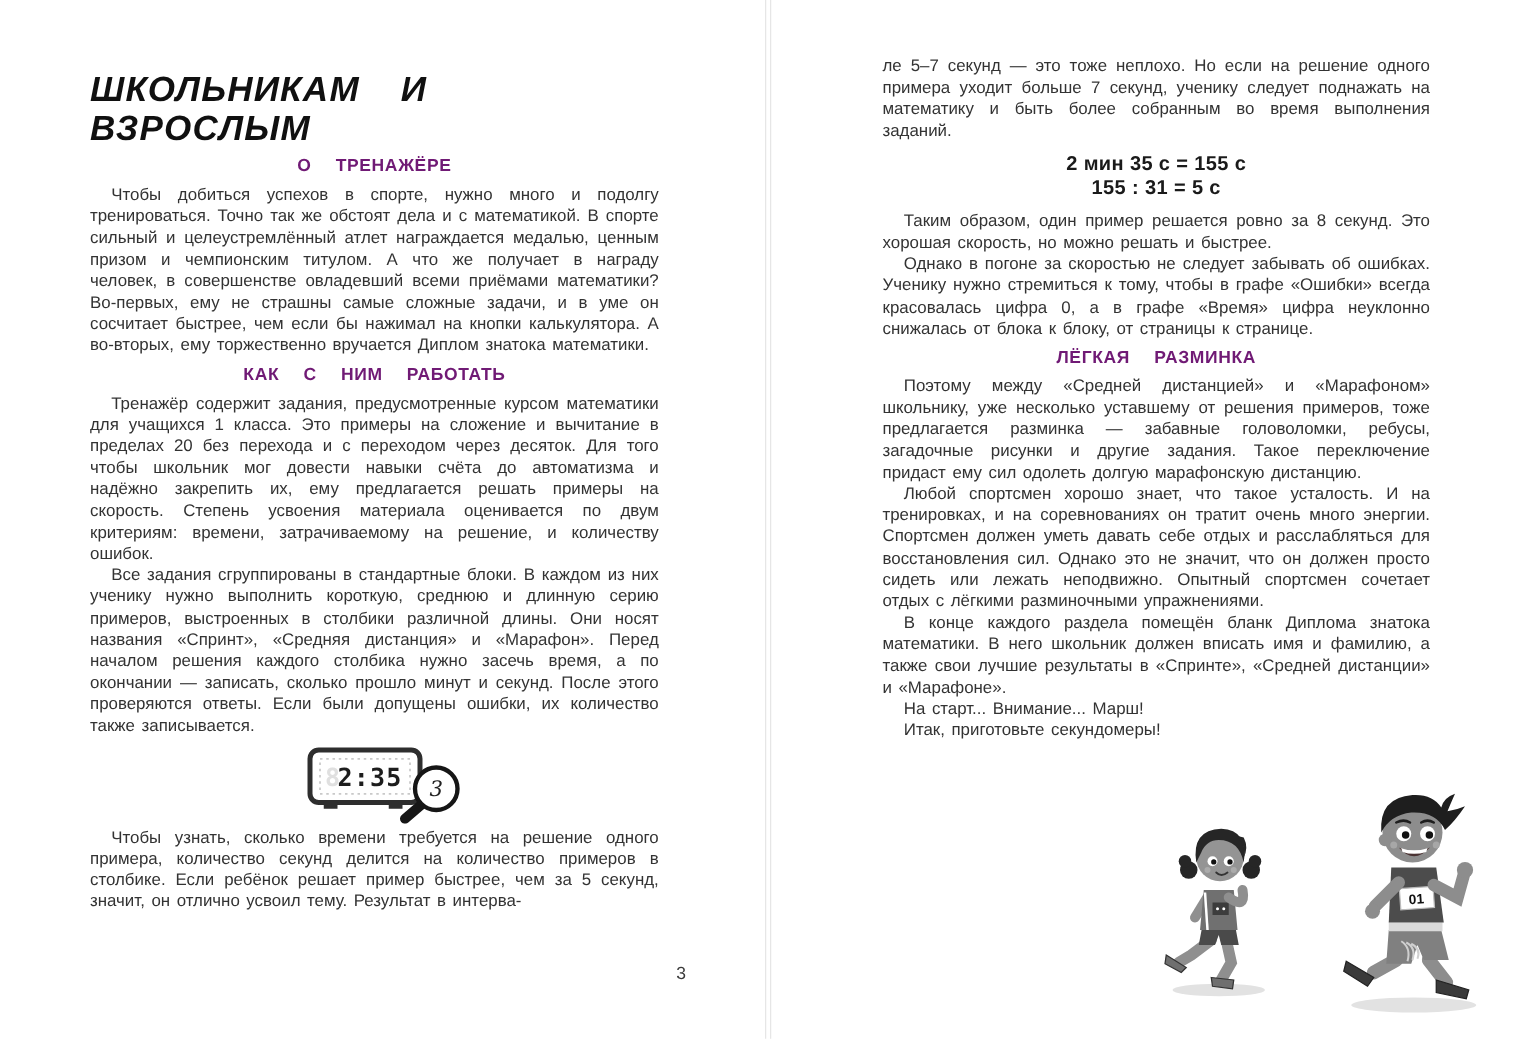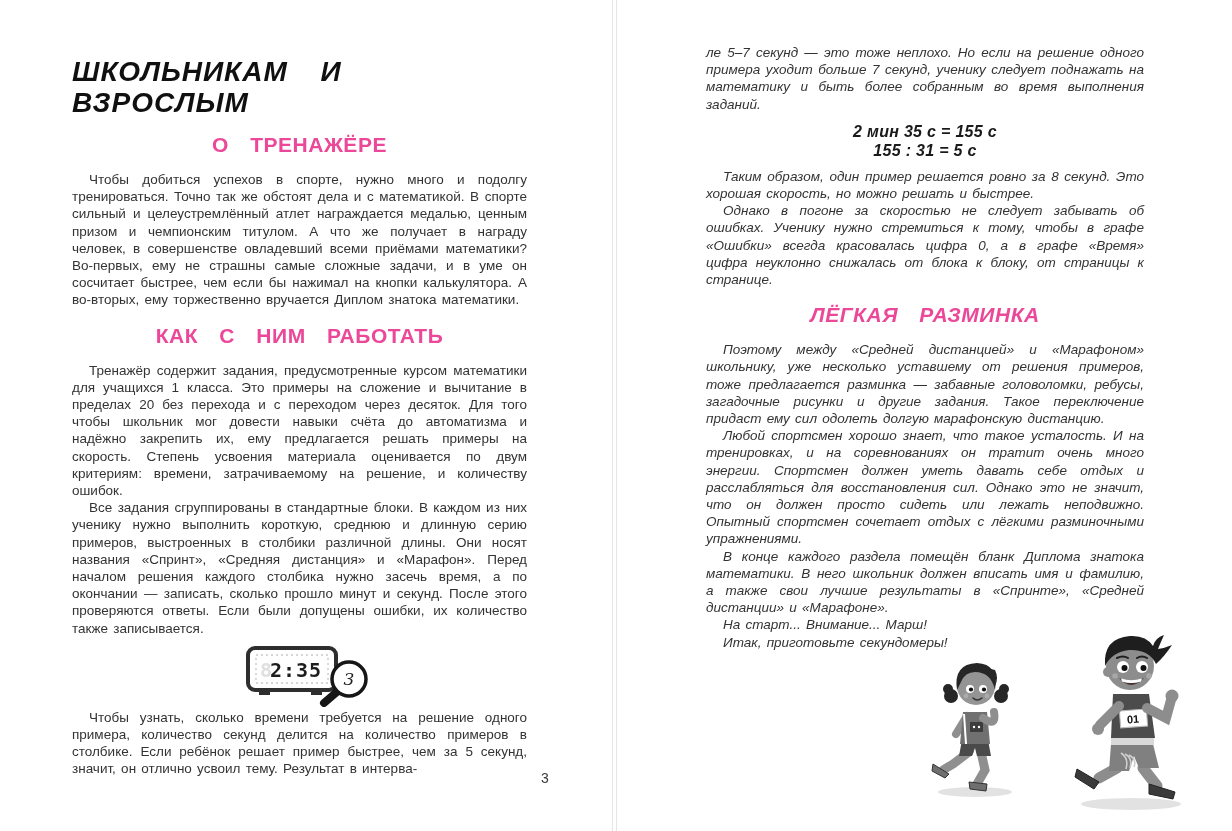--- a/index.html
+++ b/index.html
@@ -6,30 +6,30 @@
   body {
     width:1232px; height:831px; background:#ffffff; position:relative;
     font-family:"Liberation Sans", sans-serif; overflow:hidden;
     -webkit-font-smoothing:antialiased;
   }
   .page { position:absolute; top:0; height:831px; background:#fff; box-sizing:border-box; }
   .page-left  { left:0;   width:613px; border-right:1px solid #e6e6e6; }
   .page-right { left:616px; width:616px; border-left:1px solid #e6e6e6; }
 
   .content-left  { padding:56px 85px 0 72px; position:relative; }
-  .content-right { padding:44px 88px 0 89px; position:relative;font-style:italic; }
+  .content-right { padding:44px 88px 0 89px; position:relative; }
 
   h1.book-title {
     margin:0; color:#101010; font-weight:bold;
     font-size:28px; line-height:31px; letter-spacing:1px; word-spacing:24px;font-style:italic;
   }
   h2.section-heading {
-    text-align:center; color:#ec4899; font-weight:bold;
-    font-size:21px; line-height:21px; letter-spacing:0.5px; word-spacing:15px;
-    margin:16px;
+    text-align:center; color:#701a75; font-weight:bold;
+    font-size:14px; line-height:21px; letter-spacing:0.5px; word-spacing:15px;
+    margin:4px;
   }
   p.body-text {
     margin:0; font-size:13.5px; line-height:17.2px; color:#333;
     text-align:justify; text-indent:17px; word-spacing:1.5px;
   }
   p.continuation { text-indent:0; }
   p.short-line { text-align:left; }
 
   .mt30 { margin-top:30px; } .mt17 { margin-top:17px; } .mt14 { margin-top:14px; }
   .mt13 { margin-top:13px; } .mt8 { margin-top:8px; }

